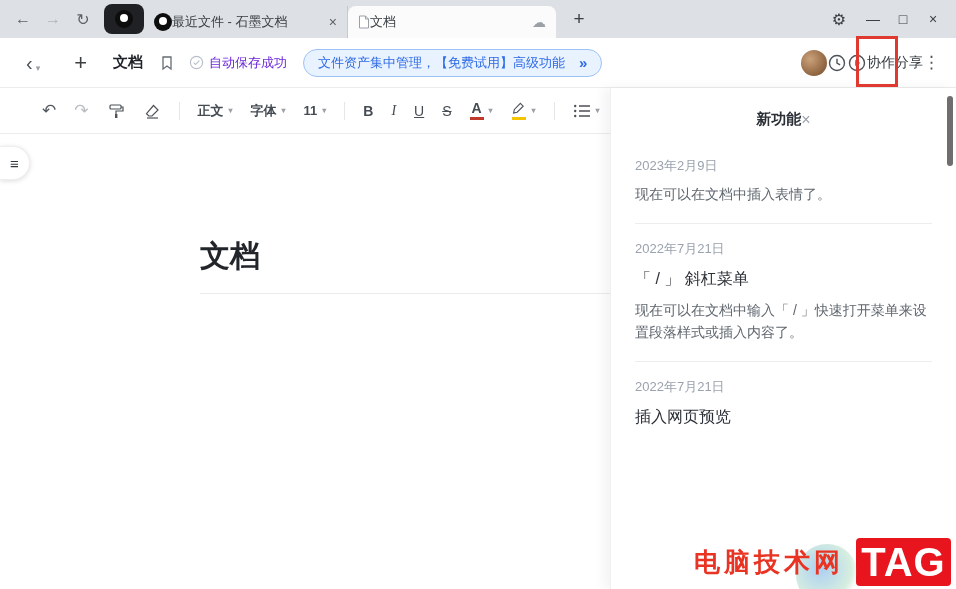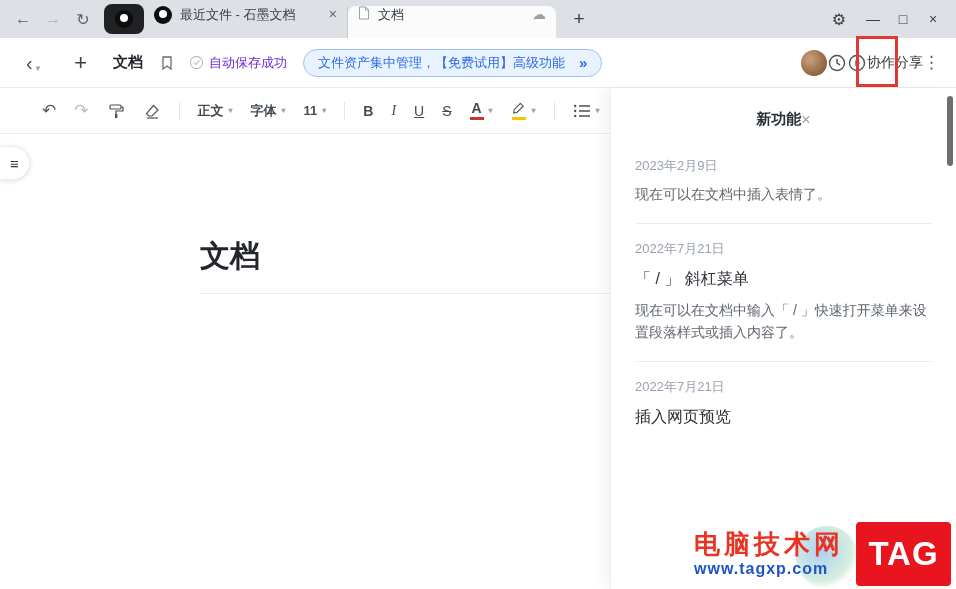--- a/index.html
+++ b/index.html
@@ -9,21 +9,21 @@
 
   
   .titlebar { height:38px; background:#dde0e4; display:flex; align-items:center; padding:0 8px; }
   .nav-btn { width:30px; text-align:center; font-size:16px; color:#5f6368; cursor:pointer; }
   .nav-btn.fwd { color:#b3b6b9; }
   .logo-btn { margin-left:6px; width:40px; height:30px; border-radius:8px; background:#202124;
               display:flex; align-items:center; justify-content:center; }
   .shimo-logo { width:18px; height:18px; border-radius:50%; background:#0d0d0d; position:relative; }
   .shimo-logo::after { content:""; position:absolute; left:5px; top:4px; width:8px; height:8px;
                        border-radius:50%; background:#fff; }
-  .tab { height:32px; margin-top:6px; display:flex; padding:0 10px; gap:8px; }
+  .tab { height:32px; margin-top:6px; display:flex; align-items:center; padding:0 10px; }
   .tab-inactive { width:204px; border-right:1px solid #c6c9cd; }
   .tab-active { width:208px; background:#fbfbfc; border-radius:8px 8px 0 0; }
   .tab-label { font-size:13px; color:#3b4045; white-space:nowrap; overflow:hidden;
                text-overflow:ellipsis; flex:1; }
   .tab-close { font-size:14px; color:#5f6368; cursor:pointer; }
   .tab-cloud { font-size:14px; color:#9aa0a6; }
   .newtab-btn { margin-left:10px; font-size:19px; color:#3c4043; width:26px; text-align:center; cursor:pointer; }
   .win-controls { margin-left:auto; display:flex; align-items:center; }
   .win-btn { width:30px; text-align:center; font-size:14px; color:#3c4043; cursor:pointer; }
   .win-btn.gear { font-size:16px; margin-right:4px; }
@@ -96,22 +96,22 @@
   .panel-scrollbar { position:absolute; top:8px; right:3px; width:6px; height:70px;
                      background:#6e6e6e; border-radius:3px; cursor:pointer; }
 
   
   .watermark { position:absolute; right:5px; bottom:3px; display:flex; align-items:center; z-index:40; }
   .wm-text { position:relative; margin-right:12px; }
   .wm-globe { position:absolute; right:-14px; top:-4px; width:62px; height:62px; border-radius:50%;
               background:radial-gradient(circle at 40% 40%, rgba(90,160,230,.5), rgba(120,200,150,.3) 58%, rgba(120,200,150,0) 72%); }
   .wm-site { position:relative; font-size:26px; font-weight:800; color:#e93323; letter-spacing:4px; line-height:28px; }
   .wm-url { position:relative; font-size:16px; font-weight:700; color:#1d55c4; letter-spacing:1px; line-height:18px; margin-top:2px; }
-  .wm-tag { width:95px; height:64px; background:#e8141e; color:#fff; display:flex; align-items:center;
-            justify-content:center; font-size:33px; font-weight:800; border-radius:4px; letter-spacing:1px; }
+  .wm-tag { width:95px; height:48px; background:#e8141e; color:#fff; display:flex; align-items:center;
+            justify-content:center; font-size:40px; font-weight:800; border-radius:4px; letter-spacing:1px; }
 </style>
 </head>
 <body>
 
 <div class="screen">
 
   <div class="titlebar">
     <div class="nav-btn">←</div>
     <div class="nav-btn fwd">→</div>
     <div class="nav-btn">↻</div>
@@ -295,18 +295,17 @@
 
       </div>
       <div class="panel-scrollbar"></div>
     </div>
   </div>
 
   <div class="watermark">
     <div class="wm-text">
       <div class="wm-globe"></div>
       <div class="wm-site">电脑技术网</div>
-      <div class="wm-url">www.tagxp.com</div>
     </div>
     <div class="wm-tag">TAG</div>
   </div>
 
 </div>
 
 </body></html>

